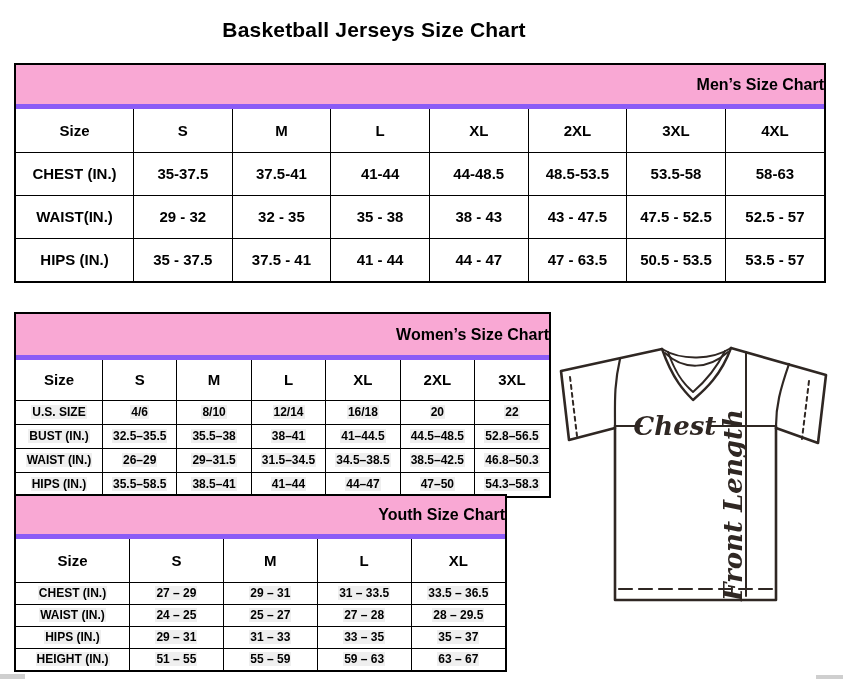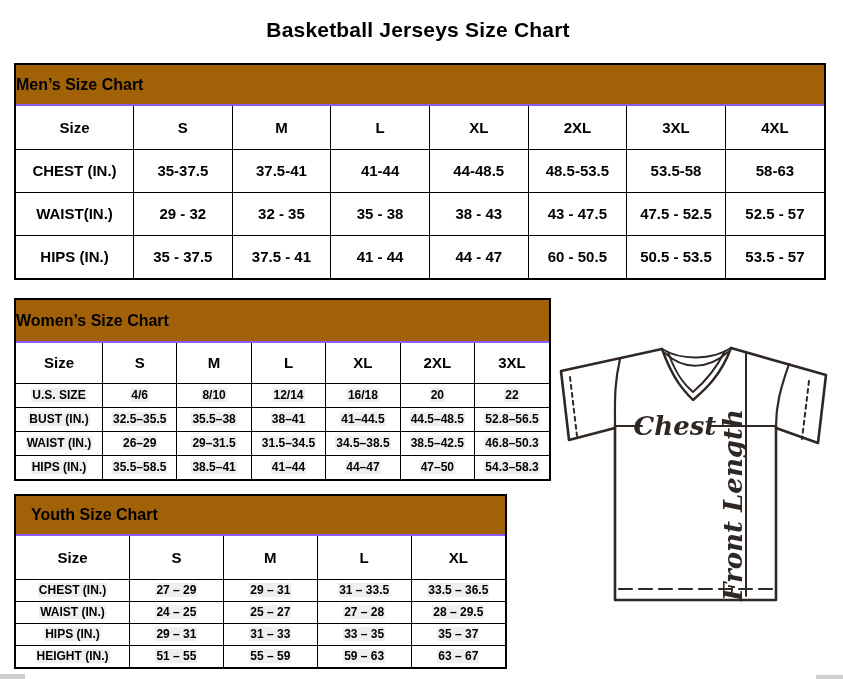--- a/index.html
+++ b/index.html
@@ -9,33 +9,32 @@
     background:#ffffff;
     font-family:"Liberation Sans", sans-serif;
     color:#000;
     overflow:hidden;
   }
   .page-title{
     position:absolute;top:4px;left:0;width:748px;
     text-align:center;
     font-size:21px;font-weight:bold;
     letter-spacing:0.2px;
-    padding-left:44px;
   }
   
   .size-table{
     position:absolute;
     border:2px solid #000;
     background:#fff;
     box-sizing:border-box;
   }
   .tbl-title{
-    background:#a16207;
-    border-bottom:2px solid #8b5cf6;
-    text-align:left;
+    background:#f9a8d4;
+    border-bottom:5px solid #8b5cf6;
+    text-align:right;
     font-weight:bold;
     font-size:16px;
   }
   .size-table table{
     width:100%;
     border-collapse:collapse;
     table-layout:fixed;
   }
   .size-table th,.size-table td{
     border:1px solid #000;
@@ -51,21 +50,21 @@
 
   
   .mens{left:14px;top:63px;width:812px;}
   .mens .tbl-title{height:39px;line-height:39px;}
   .mens thead tr{height:43px;}
   .mens tbody tr{height:43px;}
   .mens th,.mens td{font-size:15px;}
   .mens .label-col{width:117px;}
 
   
-  .womens{left:14px;top:298px;width:537px;}
+  .womens{left:14px;top:312px;width:537px;}
   .womens .tbl-title{height:41px;line-height:41px;}
   .womens thead tr{height:40px;}
   .womens thead th{font-size:15px;}
   .womens tbody tr{height:24px;}
   .womens tbody th,.womens tbody td{font-size:12px;}
   .womens .label-col{width:86px;}
 
   
   .youth{left:14px;top:494px;width:493px;}
   .youth .tbl-title{height:38px;line-height:38px;padding-left:15px;}
@@ -133,21 +132,21 @@
           <td><span class="hl">43 - 47.5</span></td>
           <td><span class="hl">47.5 - 52.5</span></td>
           <td><span class="hl">52.5 - 57</span></td>
         </tr>
         <tr>
           <th class="label-col"><span class="hl">HIPS (IN.)</span></th>
           <td><span class="hl">35 - 37.5</span></td>
           <td><span class="hl">37.5 - 41</span></td>
           <td><span class="hl">41 - 44</span></td>
           <td><span class="hl">44 - 47</span></td>
-          <td><span class="hl">60 - 50.5</span></td>
+          <td><span class="hl">47 - 63.5</span></td>
           <td><span class="hl">50.5 - 53.5</span></td>
           <td><span class="hl">53.5 - 57</span></td>
         </tr>
       </tbody>
     </table>
 </section>
 
 <section class="size-table womens compact">
   <div class="tbl-title">Women’s Size Chart</div>
   <table>

